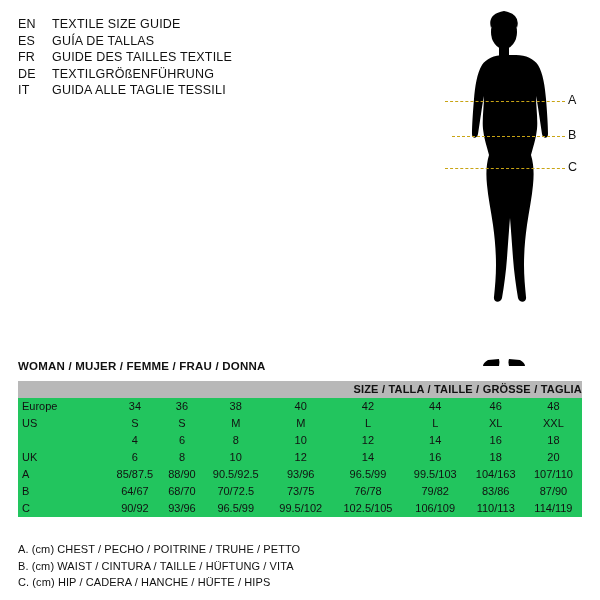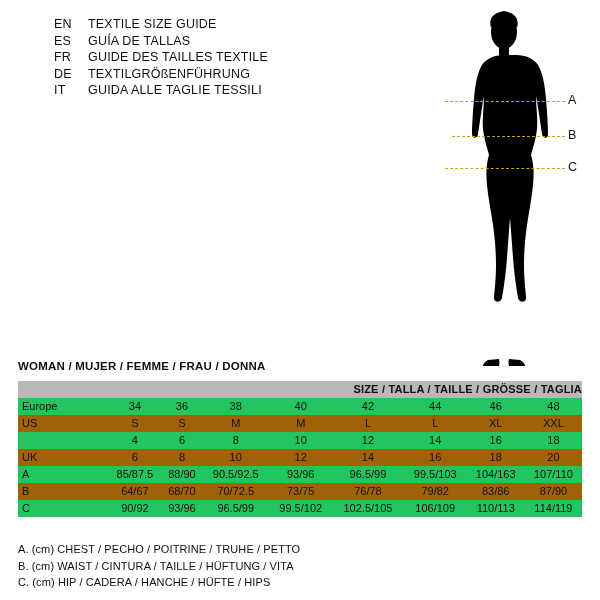--- a/index.html
+++ b/index.html
@@ -27,21 +27,20 @@
     left: 18px;
     top: 16px;
     width: 300px;
   }
   .lang-row {
     display: flex;
     align-items: flex-start;
     line-height: 16.5px;
     font-size: 12.5px;
     letter-spacing: 0.2px;
-    margin-left: 36px;
   }
   .lang-code {
     width: 34px;
     flex: 0 0 34px;
     color: #111;
   }
   .lang-title {
     color: #111;
   }
 
@@ -105,21 +104,21 @@
     width: 86px;
   }
   tr.head-row td {
     background: #b8b8b8;
     font-weight: bold;
     text-align: right;
     padding-left: 4px;
     letter-spacing: 0.2px;
   }
   tr.shade td {
-    background: #a16207;
+    background: #22c55e;
   }
   tr.plain td {
     background: #22c55e;
   }
 
   
   .notes {
     position: absolute;
     left: 18px;
     top: 541px;

